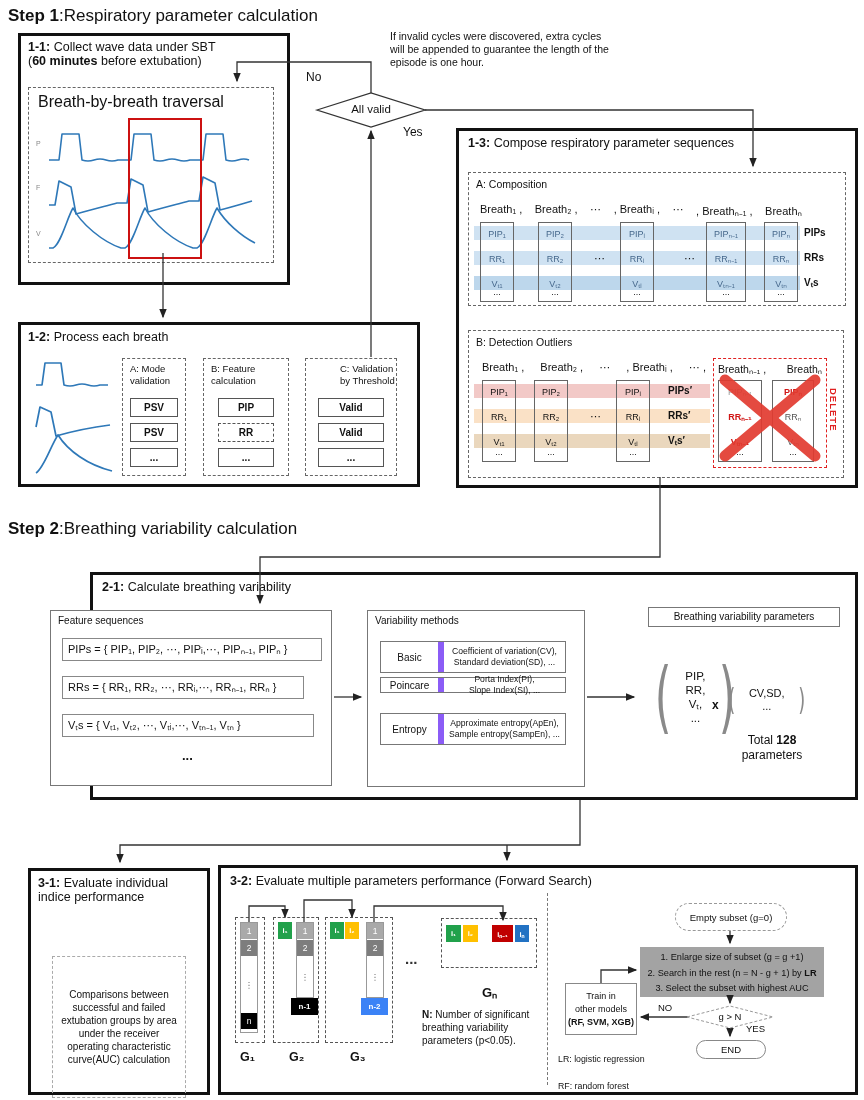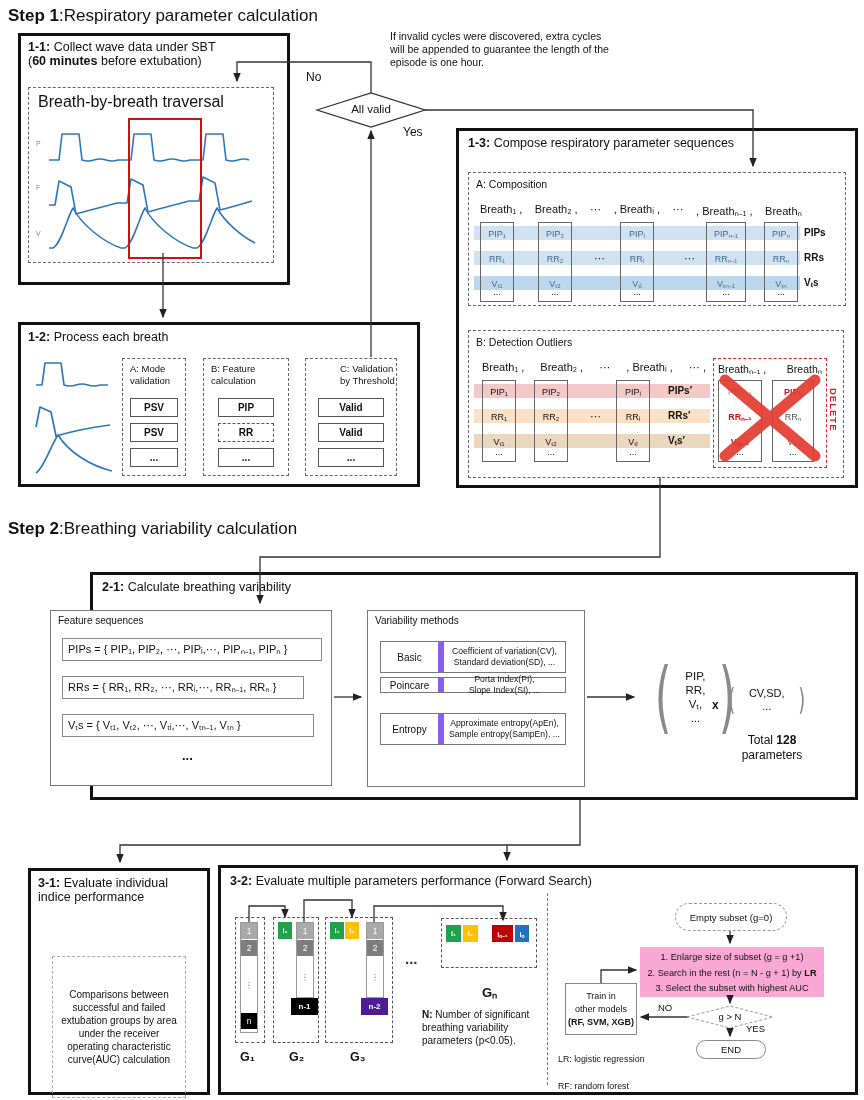--- a/index.html
+++ b/index.html
@@ -237,20 +237,21 @@
     <div class="mname">Poincare</div>
     <div class="mdesc">Porta Index(PI),
 Slope Index(SI), ...</div>
   </div>
   <div class="mrow" style="left:380px;top:713px;width:186px;height:32px;">
     <div class="mname">Entropy</div>
     <div class="mdesc">Approximate entropy(ApEn),
 Sample entropy(SampEn), ...</div>
   </div>
 
+  <div class="thin" style="left:648px;top:607px;width:192px;height:20px;text-align:center;font-size:10px;line-height:18px;">Breathing variability parameters</div>
   <div class="abs" style="left:648px;top:641px;display:flex;align-items:center;">
     <span class="paren" style="font-size:78px;transform:scaleX(.55);line-height:112px;">(</span>
     <span class="t" style="position:static;font-size:11.5px;line-height:14px;text-align:center;width:34px;">PIP,
 RR,
 Vₜ,
 ...</span>
     <span class="paren" style="font-size:78px;transform:scaleX(.55);line-height:112px;">)</span>
   </div>
   <div class="t" style="left:712px;top:698px;font-size:12px;font-weight:bold;">x</div>
   <div class="abs" style="left:726px;top:682px;display:flex;align-items:center;">
@@ -294,38 +295,38 @@
   <div class="glab" style="left:289px;top:1050px;">G₂</div>
 
   <div class="dash" style="left:325px;top:917px;width:68px;height:126px;border-color:#555;"></div>
   <div class="chip" style="left:330px;top:922px;width:14px;background:#21a14b;">i₁</div>
   <div class="chip" style="left:345px;top:922px;width:14px;background:#ffc000;">i₂</div>
   <div class="stk" style="left:366px;top:922px;height:76px;">
     <div class="sc" style="height:17px;line-height:17px;background:#a9a9a9;">1</div>
     <div class="sc" style="height:17px;line-height:17px;background:#7d7d7d;">2</div>
     <div class="sc" style="height:40px;line-height:40px;background:#fff;color:#666;">⋮</div>
   </div>
-  <div class="chip" style="left:361px;top:998px;width:27px;background:#4c1d95;font-size:8px;">n-2</div>
+  <div class="chip" style="left:361px;top:998px;width:27px;background:#3b82f6;font-size:8px;">n-2</div>
   <div class="glab" style="left:350px;top:1050px;">G₃</div>
 
   <div class="t" style="left:405px;top:950px;font-size:15px;font-weight:bold;color:#333;">...</div>
 
   <div class="dash" style="left:441px;top:918px;width:96px;height:50px;border-color:#555;"></div>
   <div class="chip" style="left:446px;top:925px;width:15px;background:#21a14b;">i₁</div>
   <div class="chip" style="left:463px;top:925px;width:15px;background:#ffc000;">i₂</div>
   <div class="chip" style="left:492px;top:925px;width:21px;background:#c00000;">iₙ₋₁</div>
   <div class="chip" style="left:515px;top:925px;width:14px;background:#2272c3;">iₙ</div>
   <div class="glab" style="left:482px;top:983px;font-size:13px;">Gₙ</div>
 
   <div class="t" style="left:422px;top:1008px;width:122px;font-size:10px;line-height:13px;"><b>N:</b><span> Number of significant breathing variability parameters (p&lt;0.05).</span></div>
 
   <div class="abs" style="left:547px;top:893px;width:0;height:192px;border-left:1.5px dashed #777;"></div>
 
   <div class="abs" style="left:675px;top:903px;width:112px;height:28px;border:1px dashed #999;border-radius:14px;display:flex;align-items:center;justify-content:center;font-size:9.5px;box-sizing:border-box;">Empty subset (g=0)</div>
-  <div class="flowtxt" style="left:640px;top:947px;width:184px;height:50px;background:#f9a8d4;font-size:9.2px;line-height:15.5px;padding-top:3px;box-sizing:border-box;">
+  <div class="flowtxt" style="left:640px;top:947px;width:184px;height:50px;background:#a3a3a3;font-size:9.2px;line-height:15.5px;padding-top:3px;box-sizing:border-box;">
     <span>1. Enlarge size of subset (g = g +1)</span><br>
     <span>2. Search in the rest (n = N - g + 1) by </span><b>LR</b><br>
     <span>3. Select the subset with highest AUC</span>
   </div>
   <div class="flowtxt" style="left:700px;top:1011px;width:60px;font-size:9.5px;">g &gt; N</div>
   <div class="t" style="left:658px;top:1002px;font-size:9.5px;">NO</div>
   <div class="t" style="left:746px;top:1023px;font-size:9.5px;">YES</div>
   <div class="flowtxt" style="left:565px;top:983px;width:72px;height:52px;border:1px solid #888;font-size:9px;line-height:13px;padding-top:6px;box-sizing:border-box;background:#fff;">
     <span>Train in</span><br>
     <span>other models</span><br>

